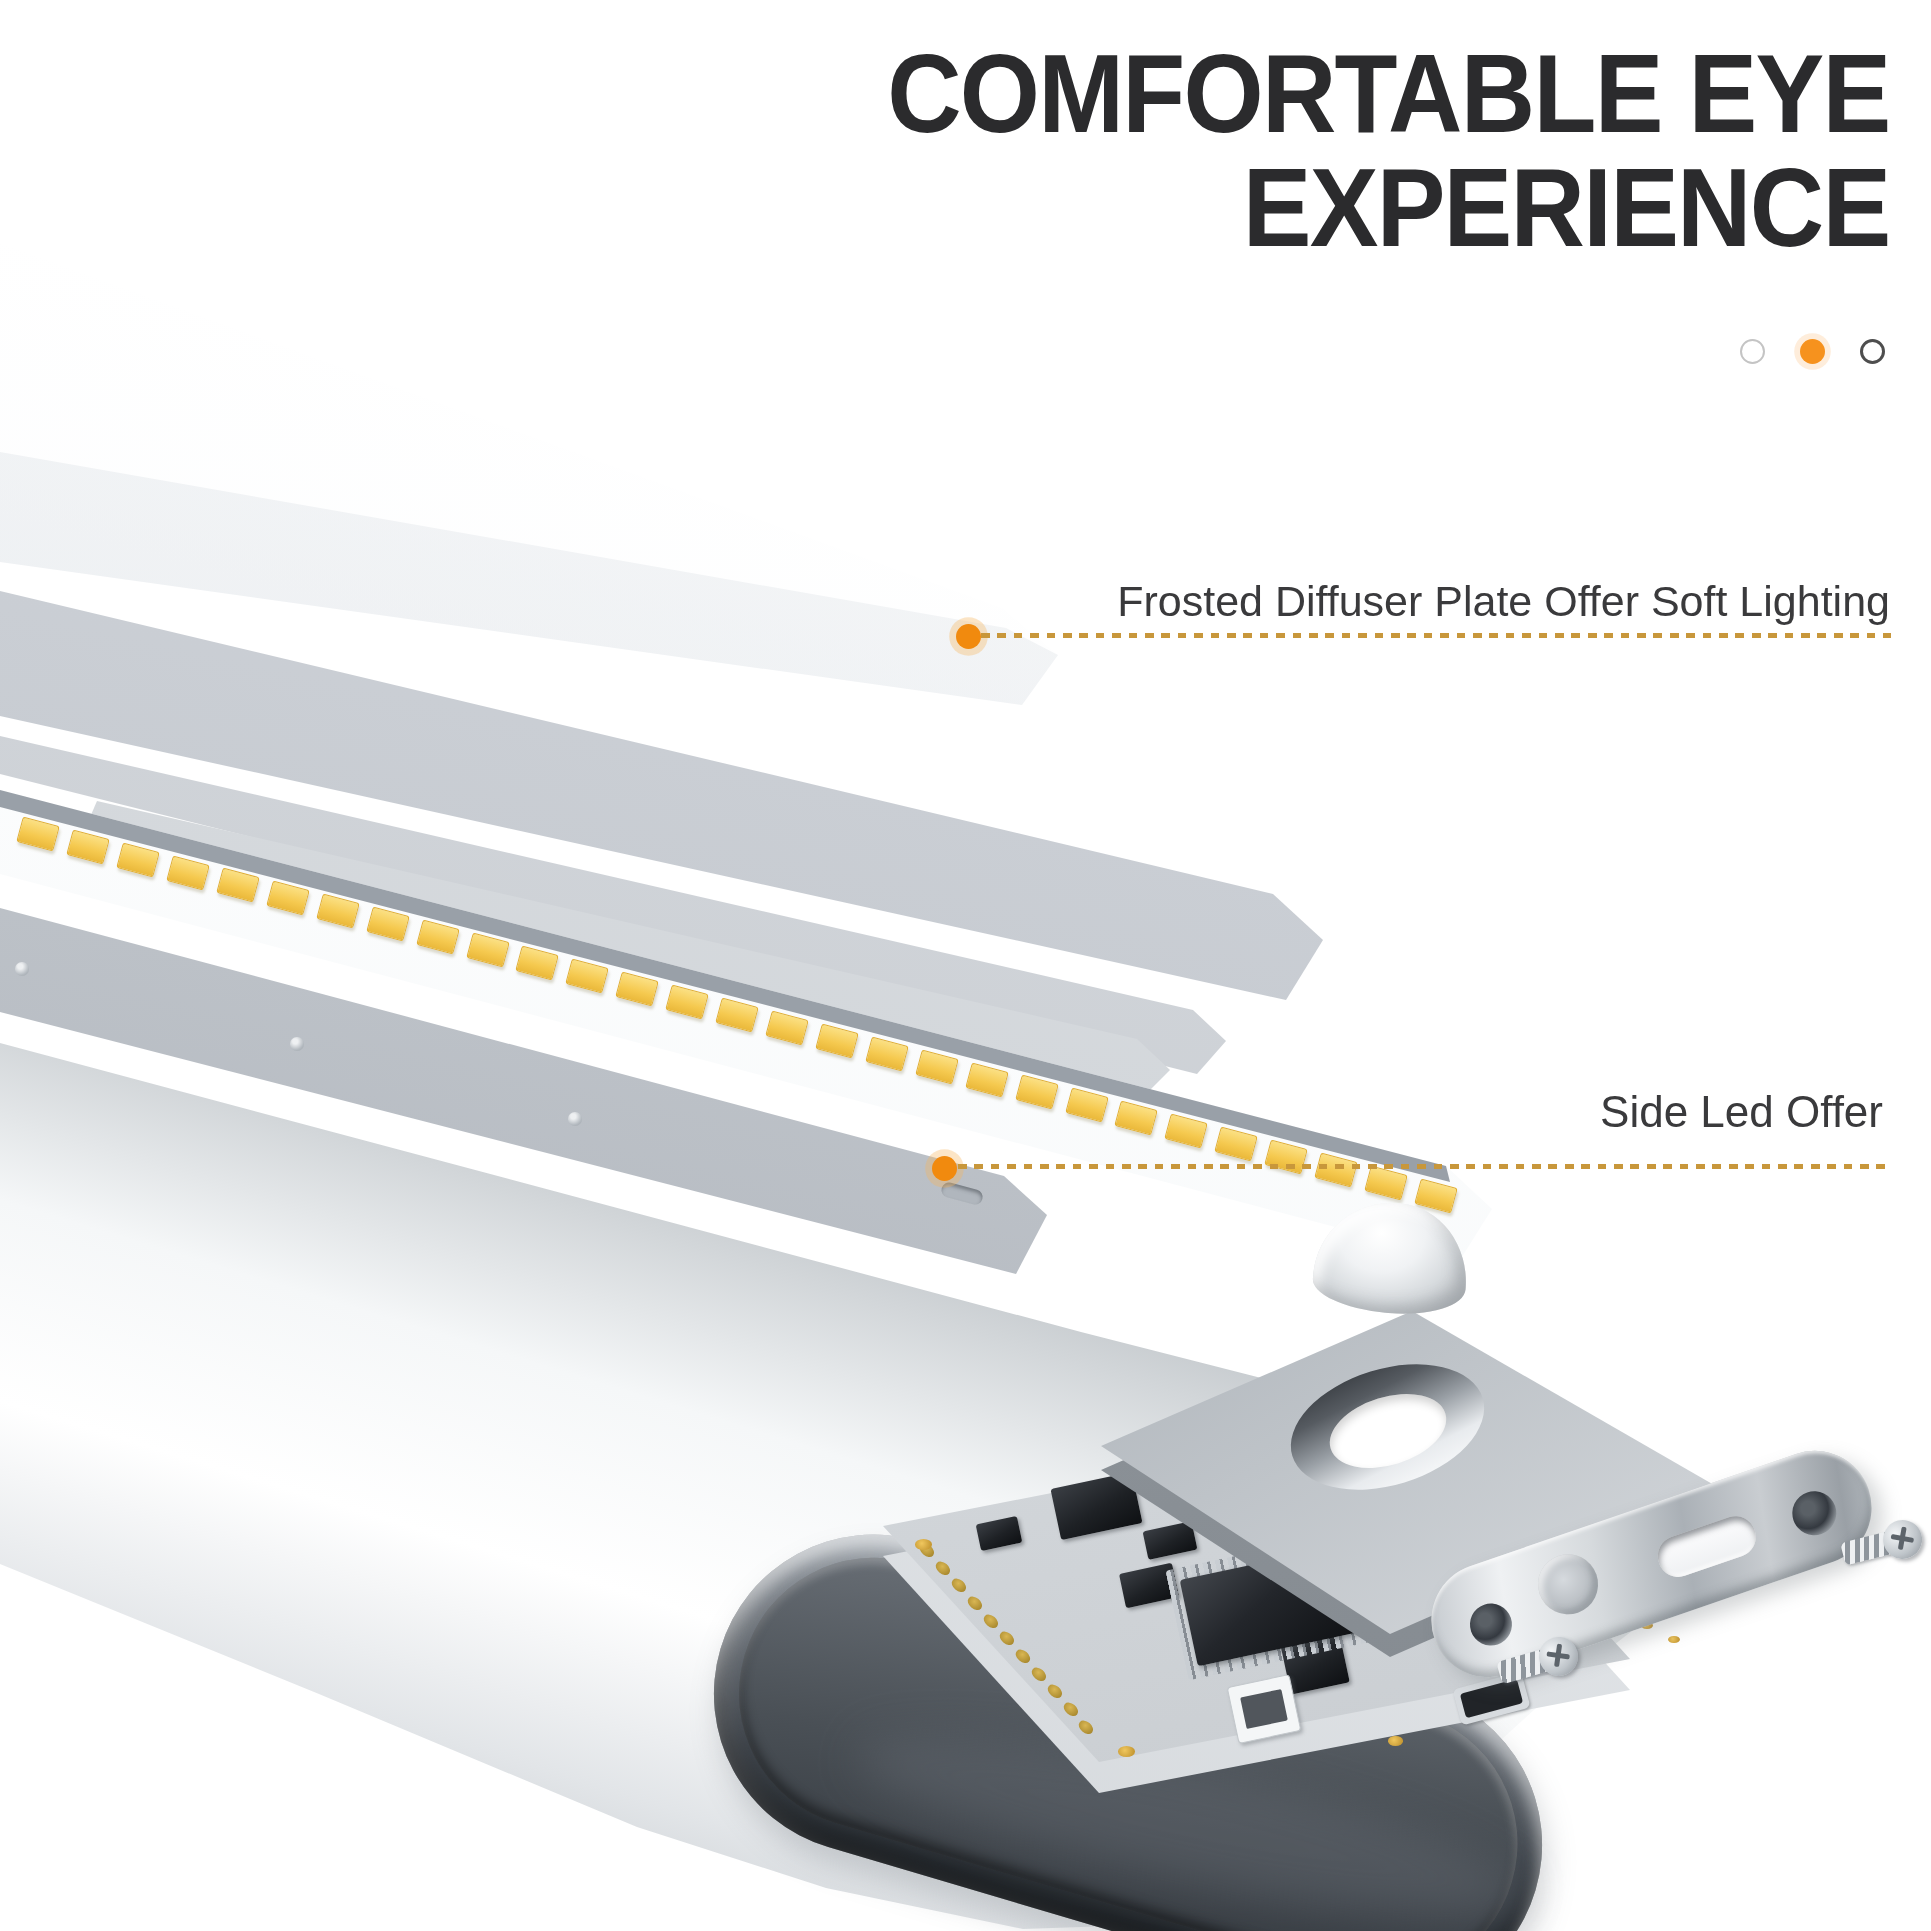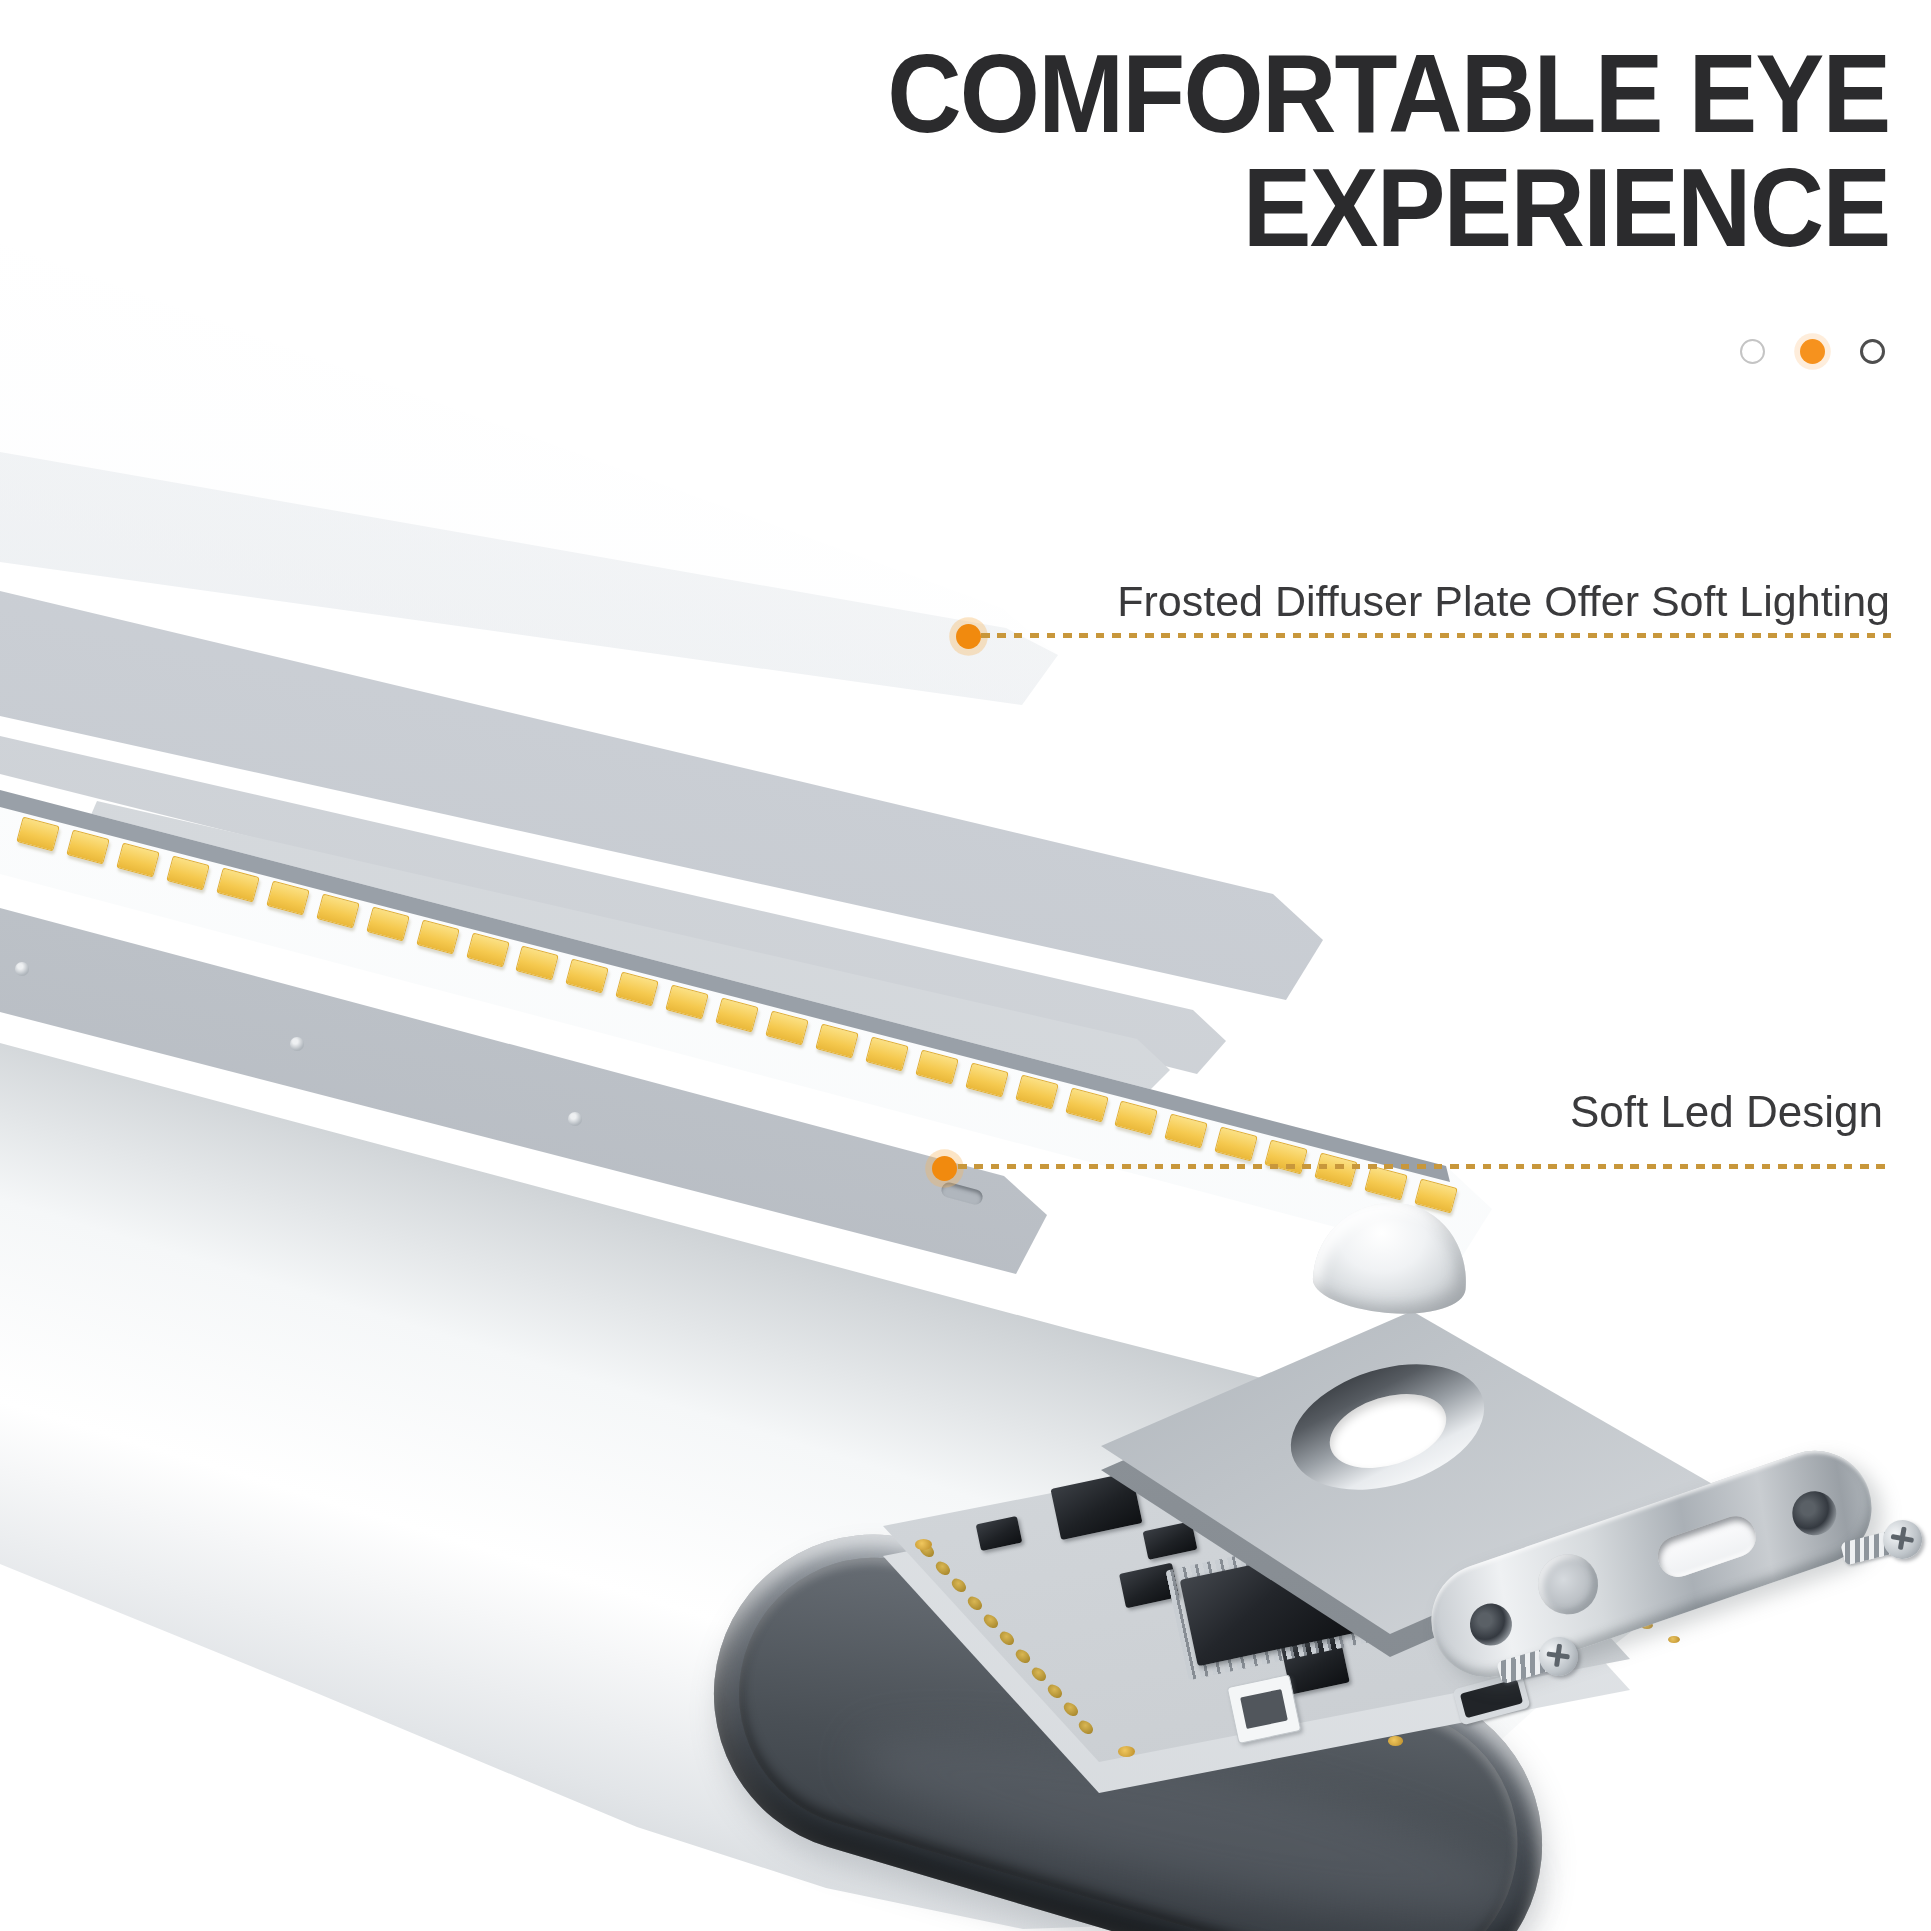--- a/index.html
+++ b/index.html
@@ -256,21 +256,21 @@
     <div class="cx1"></div>
     <div class="cx2"></div>
   </div>
 
   <div class="adot adot1"></div>
   <div class="dash dash1"></div>
   <div class="anno-label anno1-label">Frosted Diffuser Plate Offer Soft Lighting</div>
 
   <div class="adot adot2"></div>
   <div class="dash dash2"></div>
-  <div class="anno-label anno2-label">Soft Led Design</div>
+  <div class="anno-label anno2-label">Side Led Offer</div>
 
   <div class="title">
     <div>COMFORTABLE EYE</div>
     <div>EXPERIENCE</div>
   </div>
   <div class="carousel" id="carousel">
       <div class="cdot inactive-light"></div>
       <div class="cdot active"></div>
       <div class="cdot inactive-dark"></div>
     </div>

